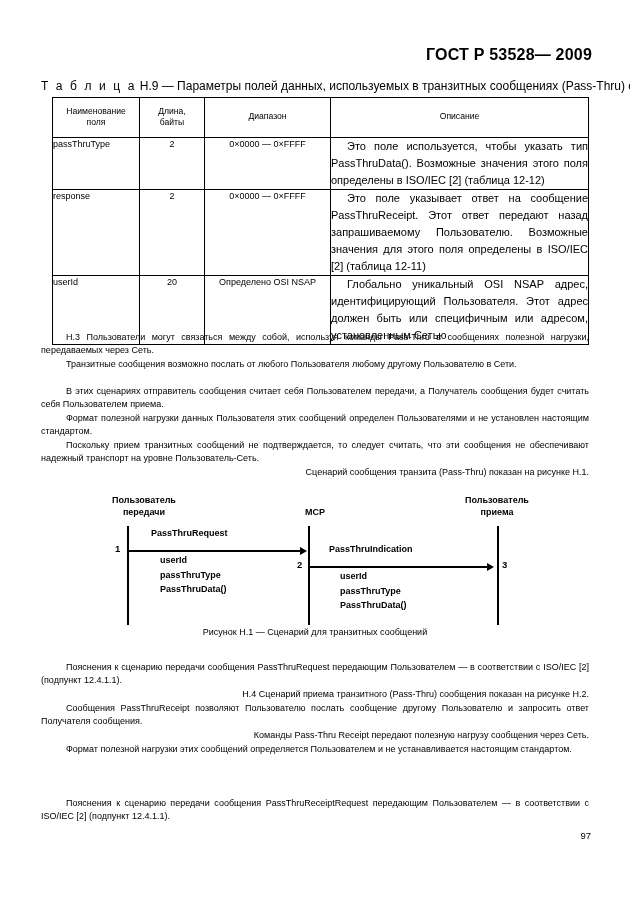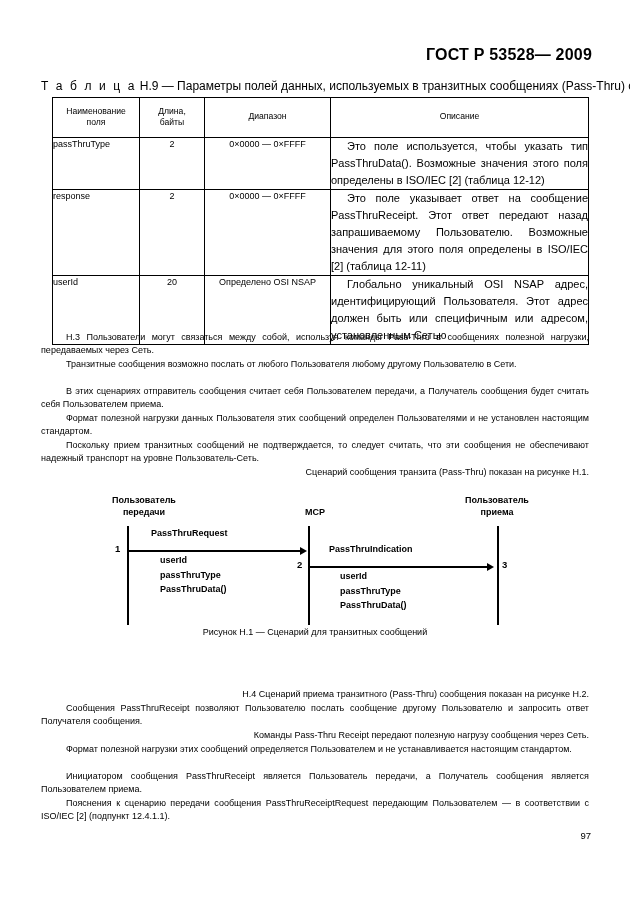--- a/index.html
+++ b/index.html
@@ -276,22 +276,22 @@
     <div class="seq-num" style="left:502px; top:64px;">3</div>
     <div class="msg-param" style="left:340px; top:74px;">
       <span>userId</span><br>
       <span>passThruType</span><br>
       <span>PassThruData()</span>
     </div>
   </div>
 
   <div class="fig-caption">Рисунок Н.1 —  Сценарий для транзитных сообщений</div>
 
+  <div class="para" style="top:661px;">Пояснения к сценарию передачи сообщения PassThruRequest передающим Пользователем — в соответствии с ISO/IEC [2] (подпункт 12.4.1.1).</div>
   <div class="para nojust" style="top:688px;">Н.4 Сценарий приема транзитного (Pass-Thru) сообщения показан на рисунке Н.2.</div>
   <div class="para" style="top:702px;">Сообщения PassThruReceipt позволяют Пользователю послать сообщение другому Пользователю и запросить ответ Получателя сообщения.</div>
   <div class="para nojust" style="top:729px;">Команды Pass-Thru Receipt передают полезную нагрузу сообщения через Сеть.</div>
   <div class="para" style="top:743px;">Формат полезной нагрузки этих сообщений определяется Пользователем и не устанавливается настоящим стандартом.</div>
-  <div class="para" style="top:770px;">Инициатором сообщения PassThruReceipt является Пользователь передачи, а Получатель сообщения является Пользователем приема.</div>
   <div class="para" style="top:797px;">Пояснения к сценарию передачи сообщения PassThruReceiptRequest  передающим  Пользователем — в соответствии с ISO/IEC [2] (подпункт 12.4.1.1).</div>
 
   <div class="page-number">97</div>
 
 </div>
 
 </body></html>

